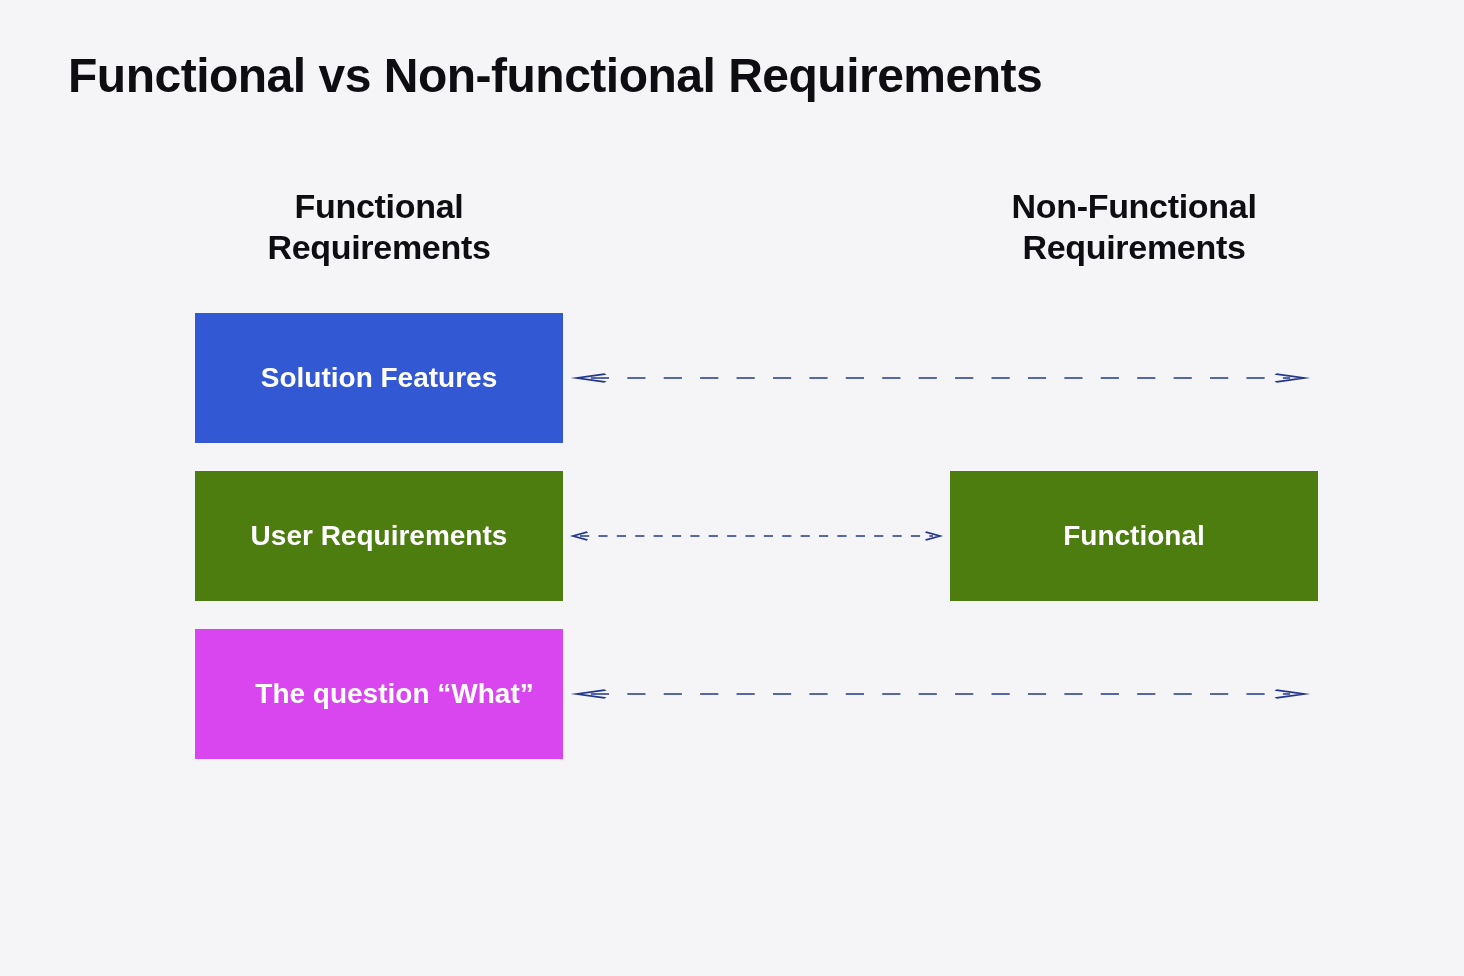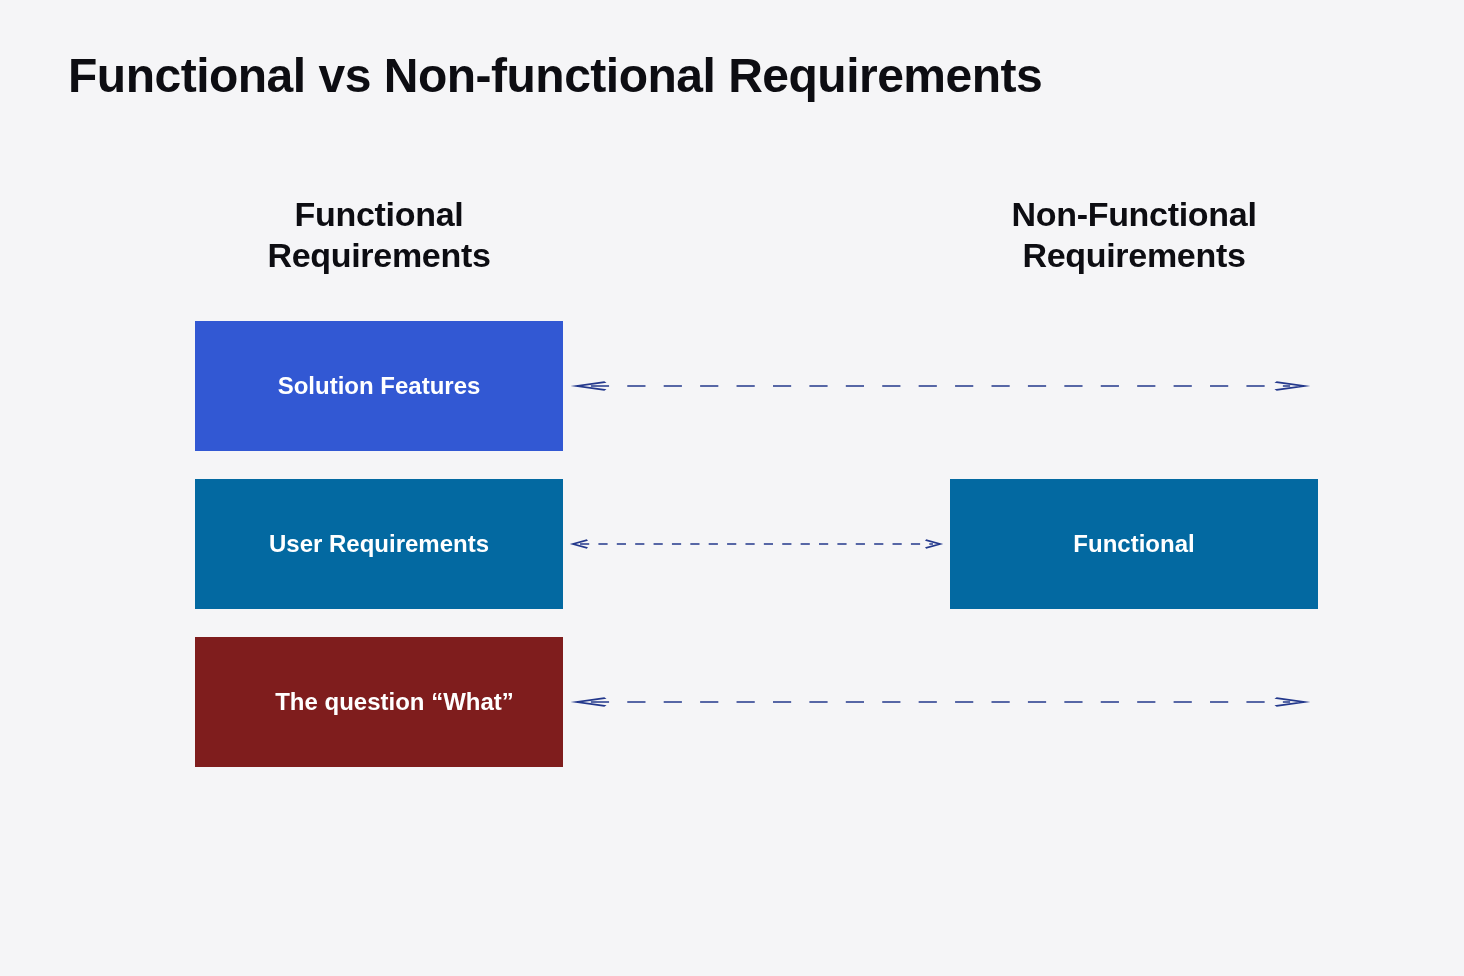--- a/index.html
+++ b/index.html
@@ -13,21 +13,21 @@
   .page-title {
     position: absolute;
     top: 48px;
     left: 68px;
     font-size: 48px;
     font-weight: 700;
     letter-spacing: -0.5px;
   }
   .diagram {
     position: absolute;
-    top: 194px;
+    top: 186px;
     left: 195px;
     width: 1123px;
   }
   .headers {
     display: flex;
     justify-content: space-between;
     margin-bottom: 44px;
   }
   .col-header {
     width: 368px;
@@ -44,27 +44,27 @@
     margin-bottom: 28px;
     position: relative;
   }
   .box {
     width: 368px;
     height: 130px;
     display: flex;
     align-items: center;
     justify-content: center;
     color: #ffffff;
-    font-size: 24px;
+    font-size: 28px;
     font-weight: 600;
     text-align: center;
   }
   .shade-1 { background: #3258d3; }
-  .shade-2 { background: #0369a1; text-align: right; }
-  .shade-3 { background: #7f1d1d; padding-left: 31px; }
+  .shade-2 { background: #4d7c0f; text-align: right; }
+  .shade-3 { background: #d946ef; padding-left: 31px; }
   .connector {
     flex: 1;
     margin: 0 6px;
     height: 10px;
     display: flex;
     align-items: center;
   }
   .connector svg { width: 100%; height: 10px; display: block; }
 </style>
 </head>

